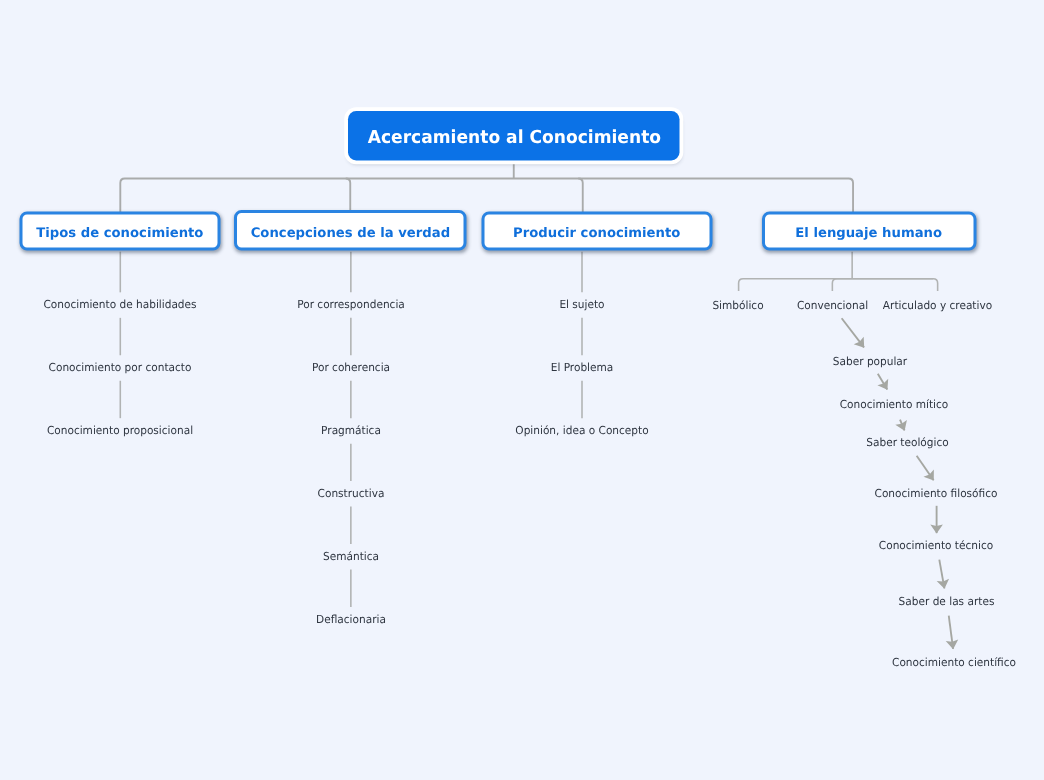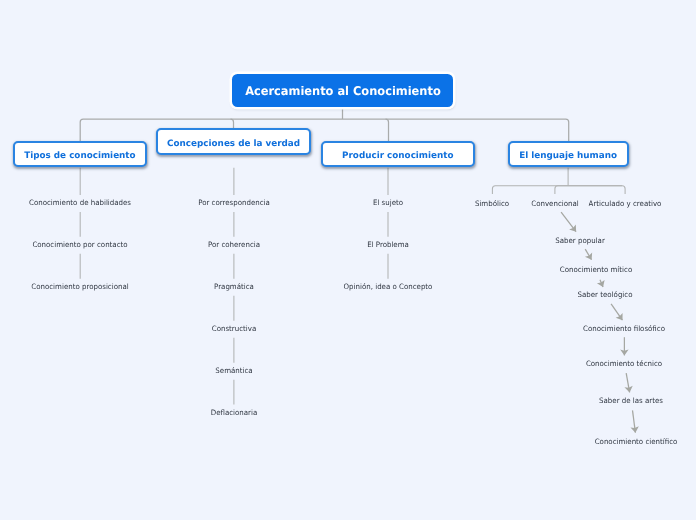--- a/index.html
+++ b/index.html
@@ -60,23 +60,23 @@
       <path d="M624.4,337.2 L624.4,355.4" fill="none" stroke="#a5a7a2" stroke-width="1.25" marker-end="url(#ah)"></path>
       <path d="M626.2,373.1 L629.6,392.3" fill="none" stroke="#a5a7a2" stroke-width="1.25" marker-end="url(#ah)"></path>
       <path d="M632.5,410.4 L635.4,432.6" fill="none" stroke="#a5a7a2" stroke-width="1.25" marker-end="url(#ah)"></path>
     </svg>
 
   <div class="node lvl1" style="left:12.8px;top:140.9px;width:134.2px;height:26.5px;">Tipos de conocimiento</div>
 
   <div class="node root" style="left:232px;top:74px;width:221px;height:33px;">
       <span class="sq">Acercamiento al Conocimiento</span>
     </div>
-  <div class="node lvl1" style="left:155.9px;top:128px;width:155.4px;height:26.5px;">Concepciones de la verdad</div>
+  <div class="node lvl1" style="left:155.9px;top:140px;width:155.4px;height:26.5px;">Concepciones de la verdad</div>
   <div class="node lvl1" style="left:320.8px;top:140.9px;width:154px;height:26.5px;">Producir conocimiento</div>
-  <div class="node lvl1" style="left:507.6px;top:140.9px;width:121px;height:26.5px;">El lenguaje humano</div>
+  <div class="node lvl1" style="left:507.6px;top:140.9px;width:143px;height:26.5px;">El lenguaje humano</div>
 
   <div id="leaves">
       <div class="leaf" style="left: 80.2px; top: 203.4px;">Conocimiento de habilidades</div>
       <div class="leaf" style="left: 80.2px; top: 245.34px;">Conocimiento por contacto</div>
       <div class="leaf" style="left: 80.2px; top: 287.28px;">Conocimiento proposicional</div>
       <div class="leaf" style="left: 233.9px; top: 203.4px;">Por correspondencia</div>
       <div class="leaf" style="left: 233.9px; top: 245.34px;">Por coherencia</div>
       <div class="leaf" style="left: 233.9px; top: 287.28px;">Pragmática</div>
       <div class="leaf" style="left: 233.9px; top: 329.22px;">Constructiva</div>
       <div class="leaf" style="left: 233.9px; top: 371.16px;">Semántica</div>

